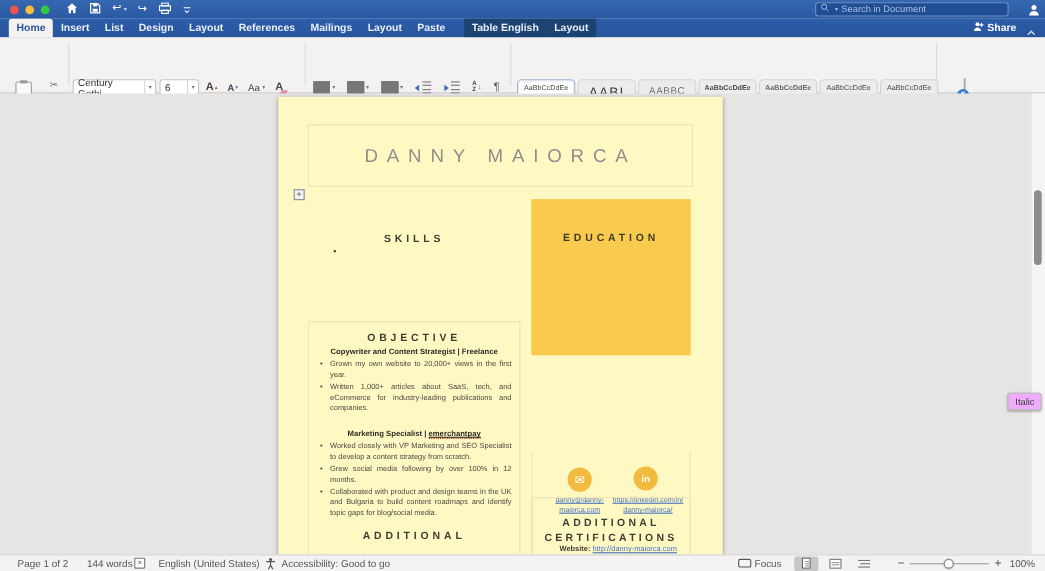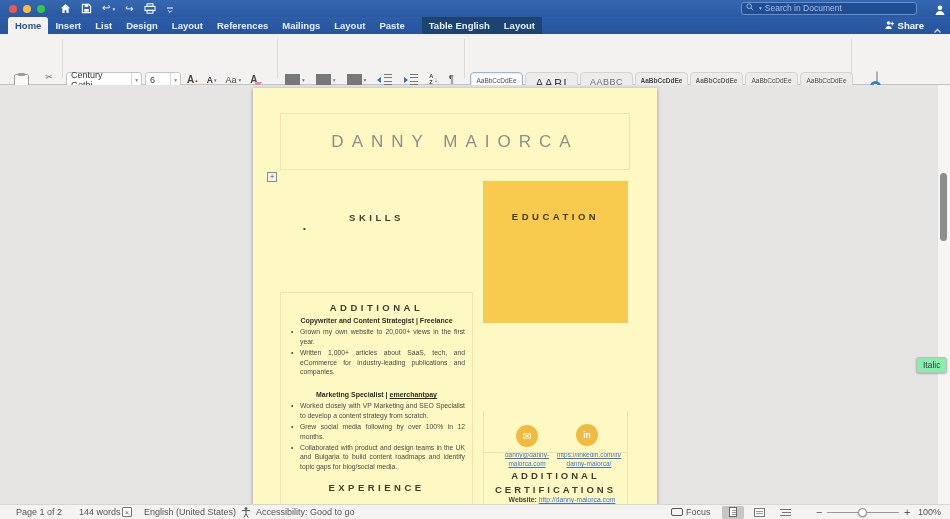--- a/index.html
+++ b/index.html
@@ -181,21 +181,21 @@
   .c-in{left:92px;top:13px;font-size:8.5px;font-weight:700}
   .clink{position:absolute;top:39px;width:66px;font-size:6.5px;line-height:1.4;color:#4472C4;text-decoration:underline;text-align:center;word-break:break-word}
   .clink.l1{left:10px}
   .clink.l2{left:72px;word-break:break-all}
   .webline{position:absolute;left:12px;top:85px;width:132px;font-size:6.8px;text-align:center;color:#3f3e35}
   .webline .lbl{font-weight:700}
   .webline a,.weblink{color:#4472C4;text-decoration:underline}
   .certbox{position:absolute;left:230px;top:364px;width:145px;height:140px;border:1px solid #f2e2b4;padding-top:16px}
   .certbox .res-heading{line-height:1.5;letter-spacing:3px}
 
-  .tooltip{position:absolute;left:916px;top:357px;background:#86efac;border:1px solid #bdbcba;border-radius:3px;
+  .tooltip{position:absolute;left:916px;top:357px;background:#f0abfc;border:1px solid #bdbcba;border-radius:3px;
     padding:2px 6px;font-size:8.5px;color:#3c3c3c;box-shadow:0 1px 2px rgba(0,0,0,.25);z-index:5}
 
   
   .statusbar{position:absolute;left:0;right:0;bottom:0;height:15px;background:#f4f3f1;border-top:1px solid #d7d5d3;font-size:9px;color:#555}
   .sb{position:absolute;top:0;height:14px;display:flex;align-items:center;gap:3px;white-space:nowrap}
   .ic-spell{position:relative;width:10px;height:10px;border:1px solid #777;border-radius:1px;background:#fff;font-size:7px;line-height:9px;text-align:center;color:#555}
   .ic-focus{width:12px;height:8px;border:1px solid #555;border-radius:2px}
   .viewbtn{width:22px;height:13px;display:flex;align-items:center;justify-content:center;border-radius:2px}
   .viewbtn.selected{background:#c8c6c4}
   .v-page{width:8px;height:10px;border:1px solid #666;background:
@@ -487,33 +487,33 @@
       <div class="tbl-handle">+</div>
 
       <div class="res-heading skills-h">SKILLS</div>
       <div class="skills-dot">•</div>
 
       <div class="objective">
         <div class="res-heading">EDUCATION</div>
       </div>
 
       <div class="expbox">
-        <div class="res-heading">ADDITIONAL</div>
+        <div class="res-heading">OBJECTIVE</div>
         <div class="jobtitle">Copywriter and Content Strategist | Freelance</div>
         <ul class="exp-ul">
           <li>Grown my own website to 20,000+ views in the first year.</li>
           <li>Written 1,000+ articles about SaaS, tech, and eCommerce for industry-leading publications and companies.</li>
         </ul>
         <div class="jobtitle job2"><span>Marketing Specialist | </span><span class="spellerr">emerchantpay</span></div>
         <ul class="exp-ul">
           <li>Worked closely with VP Marketing and SEO Specialist to develop a content strategy from scratch.</li>
           <li>Grew social media following by over 100% in 12 months.</li>
           <li>Collaborated with product and design teams in the UK and Bulgaria to build content roadmaps and identify topic gaps for blog/social media.</li>
         </ul>
-        <div class="res-heading edu-h">EXPERIENCE</div>
+        <div class="res-heading edu-h">ADDITIONAL</div>
       </div>
 
       <div class="contactbox">
         <span class="cicon c-mail">
             <span>✉</span>
           </span>
         <span class="cicon c-in">
             <span>in</span>
           </span>
         <span class="clink l1">danny@danny-maiorca.com</span>

